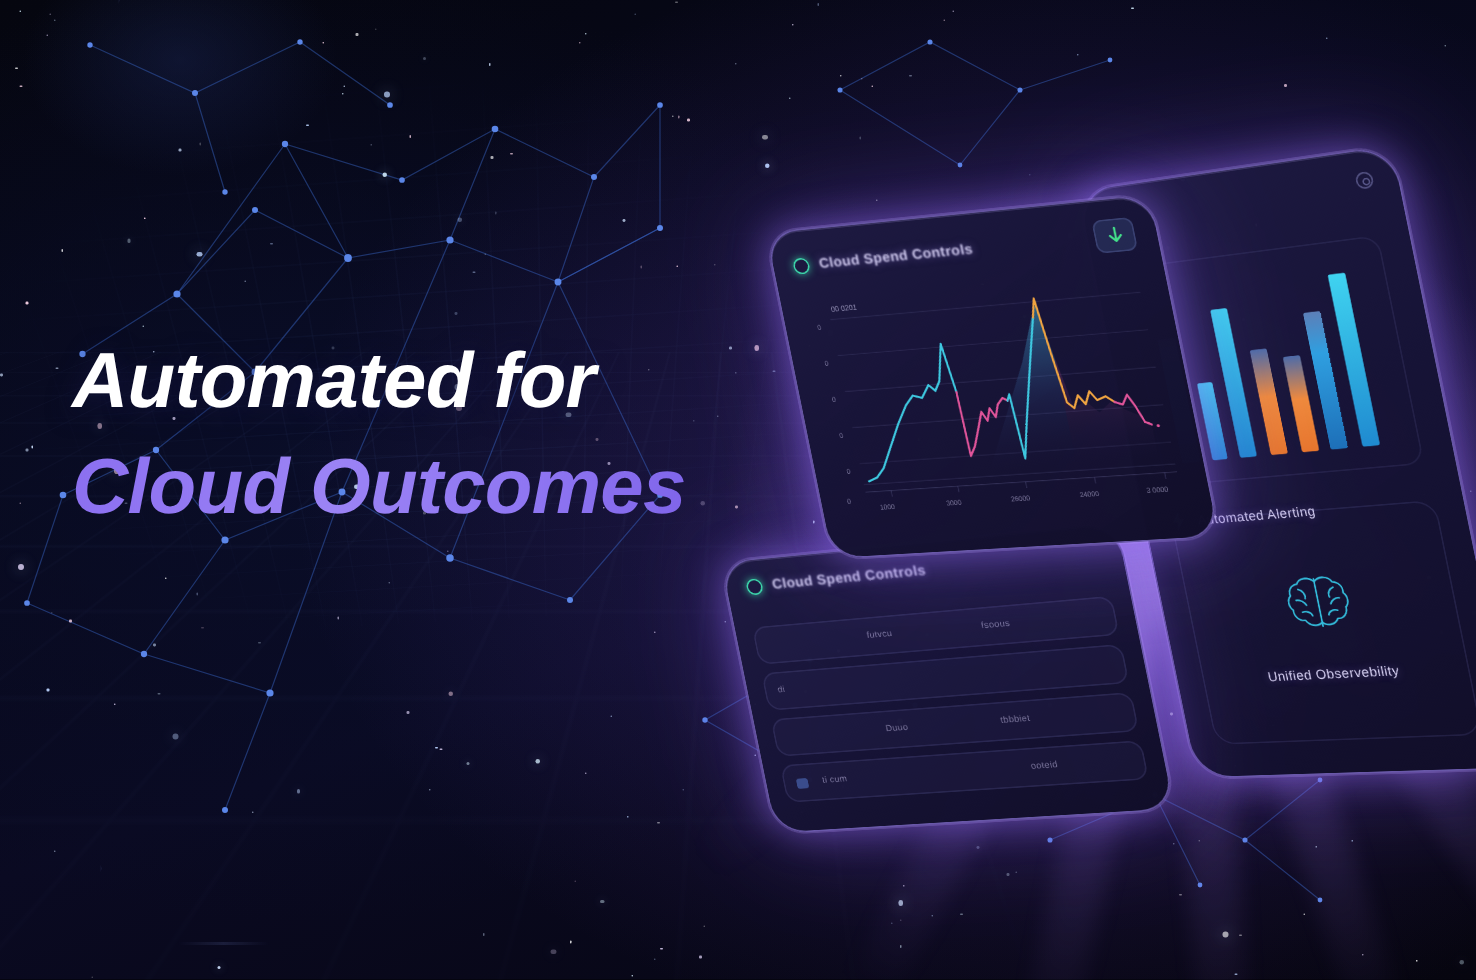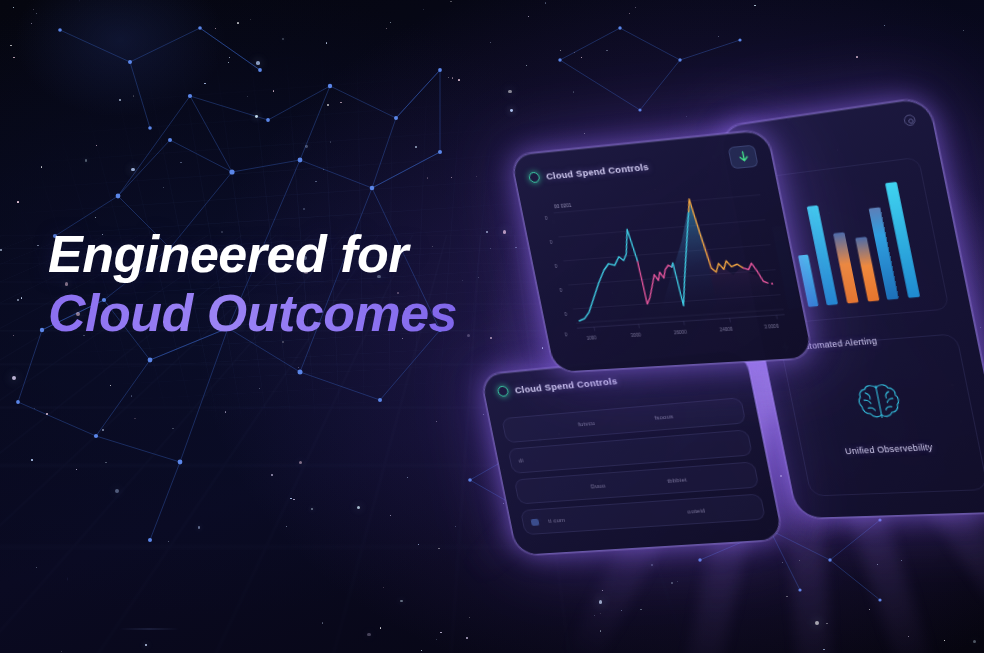--- a/index.html
+++ b/index.html
@@ -88,21 +88,21 @@
   #copy { position: absolute; left: 48px; top: 228px; width: 430px; }
   #headline-1 {
     font-size: 52px; font-weight: 700; font-style: italic;
     letter-spacing: -0.5px; line-height: 1.02;
     color: #ffffff;
     text-shadow: 0 2px 18px rgba(20,20,60,.9);
   }
   #headline-2 {
     font-size: 52px; font-weight: 700; font-style: italic;
     letter-spacing: -0.5px; line-height: 1.08;
-    margin-top: 4px;
+    margin-top: 16px;
     background: linear-gradient(95deg, #8b6ff0 0%, #9b83f5 40%, #8f76f2 70%, #7d62e8 100%);
     -webkit-background-clip: text; background-clip: text;
     -webkit-text-fill-color: transparent; color: #9078f2;
   }
   #subcopy {
     margin-top: 28px;
     font-size: 15.5px; line-height: 1.38; font-weight: 400;
     color: #e6e8f2;
     text-shadow: 0 1px 10px rgba(10,10,40,.95);
     max-width: 382px;
@@ -541,21 +541,21 @@
       <div class="star" style="left: 273.21px; top: 90.4074px; width: 1.19272px; height: 1.19272px; background: rgb(255, 217, 236); opacity: 0.76;"></div>
       <div class="star" style="left: 560.881px; top: 523.146px; width: 2.49612px; height: 2.49612px; background: rgb(232, 220, 255); opacity: 0.26; box-shadow: rgba(190, 215, 255, 0.75) 0px 0px 6.5px;"></div>
       <div class="star" style="left: 771.592px; top: 302.383px; width: 1.19067px; height: 1.19067px; background: rgb(207, 226, 255); opacity: 0.5;"></div>
       <div class="star" style="left: 105.293px; top: 462.017px; width: 1.4531px; height: 1.4531px; background: rgb(214, 240, 255); opacity: 0.37;"></div>
       <div class="star" style="left: 256.419px; top: 61.288px; width: 3.70629px; height: 3.70629px; background: rgb(188, 212, 255); opacity: 0.72; box-shadow: rgba(190, 215, 255, 0.75) 0px 0px 9.6px;"></div>
       <div class="star" style="left: 144.945px; top: 643.699px; width: 2.49931px; height: 2.49931px; background: rgb(207, 226, 255); opacity: 0.91; box-shadow: rgba(190, 215, 255, 0.75) 0px 0px 6.5px;"></div>
       <div class="star" style="left: 685.583px; top: 115.71px; width: 1.22961px; height: 1.22961px; background: rgb(188, 212, 255); opacity: 0.25;"></div>
     </div>
 
   <div id="copy">
-    <div id="headline-1">Engineered for</div>
+    <div id="headline-1">Automated for</div>
     <div id="headline-2">Cloud Outcomes</div>
   </div>
 
   <div id="cards">
 
     <div class="card" id="card-alerting">
       <div class="card-inner">
         <div class="gear-icon" style="right:16px; top:14px;"></div>
 
         <div class="bars-box">

